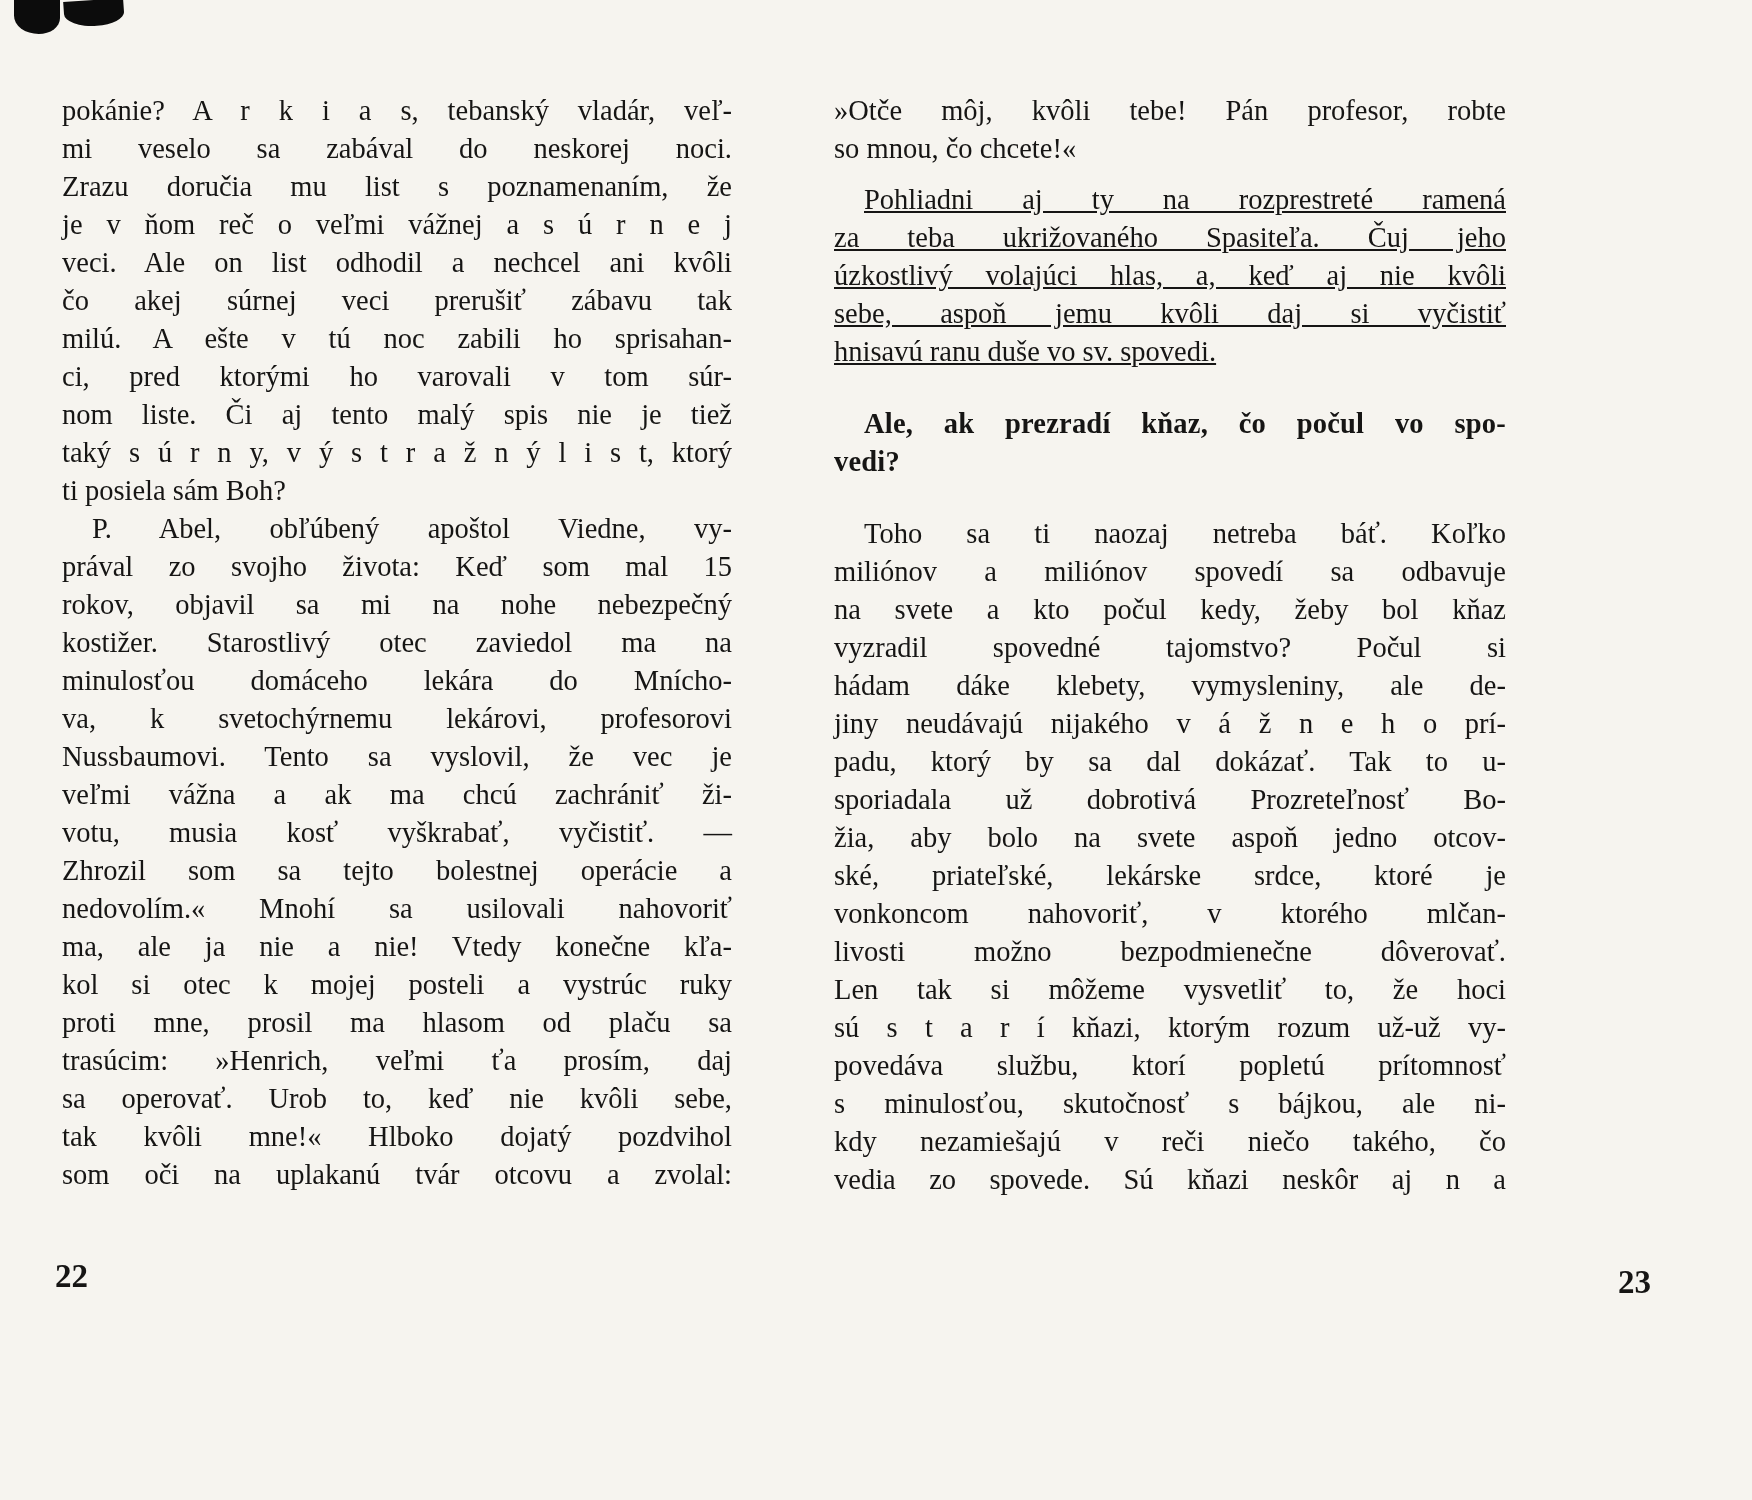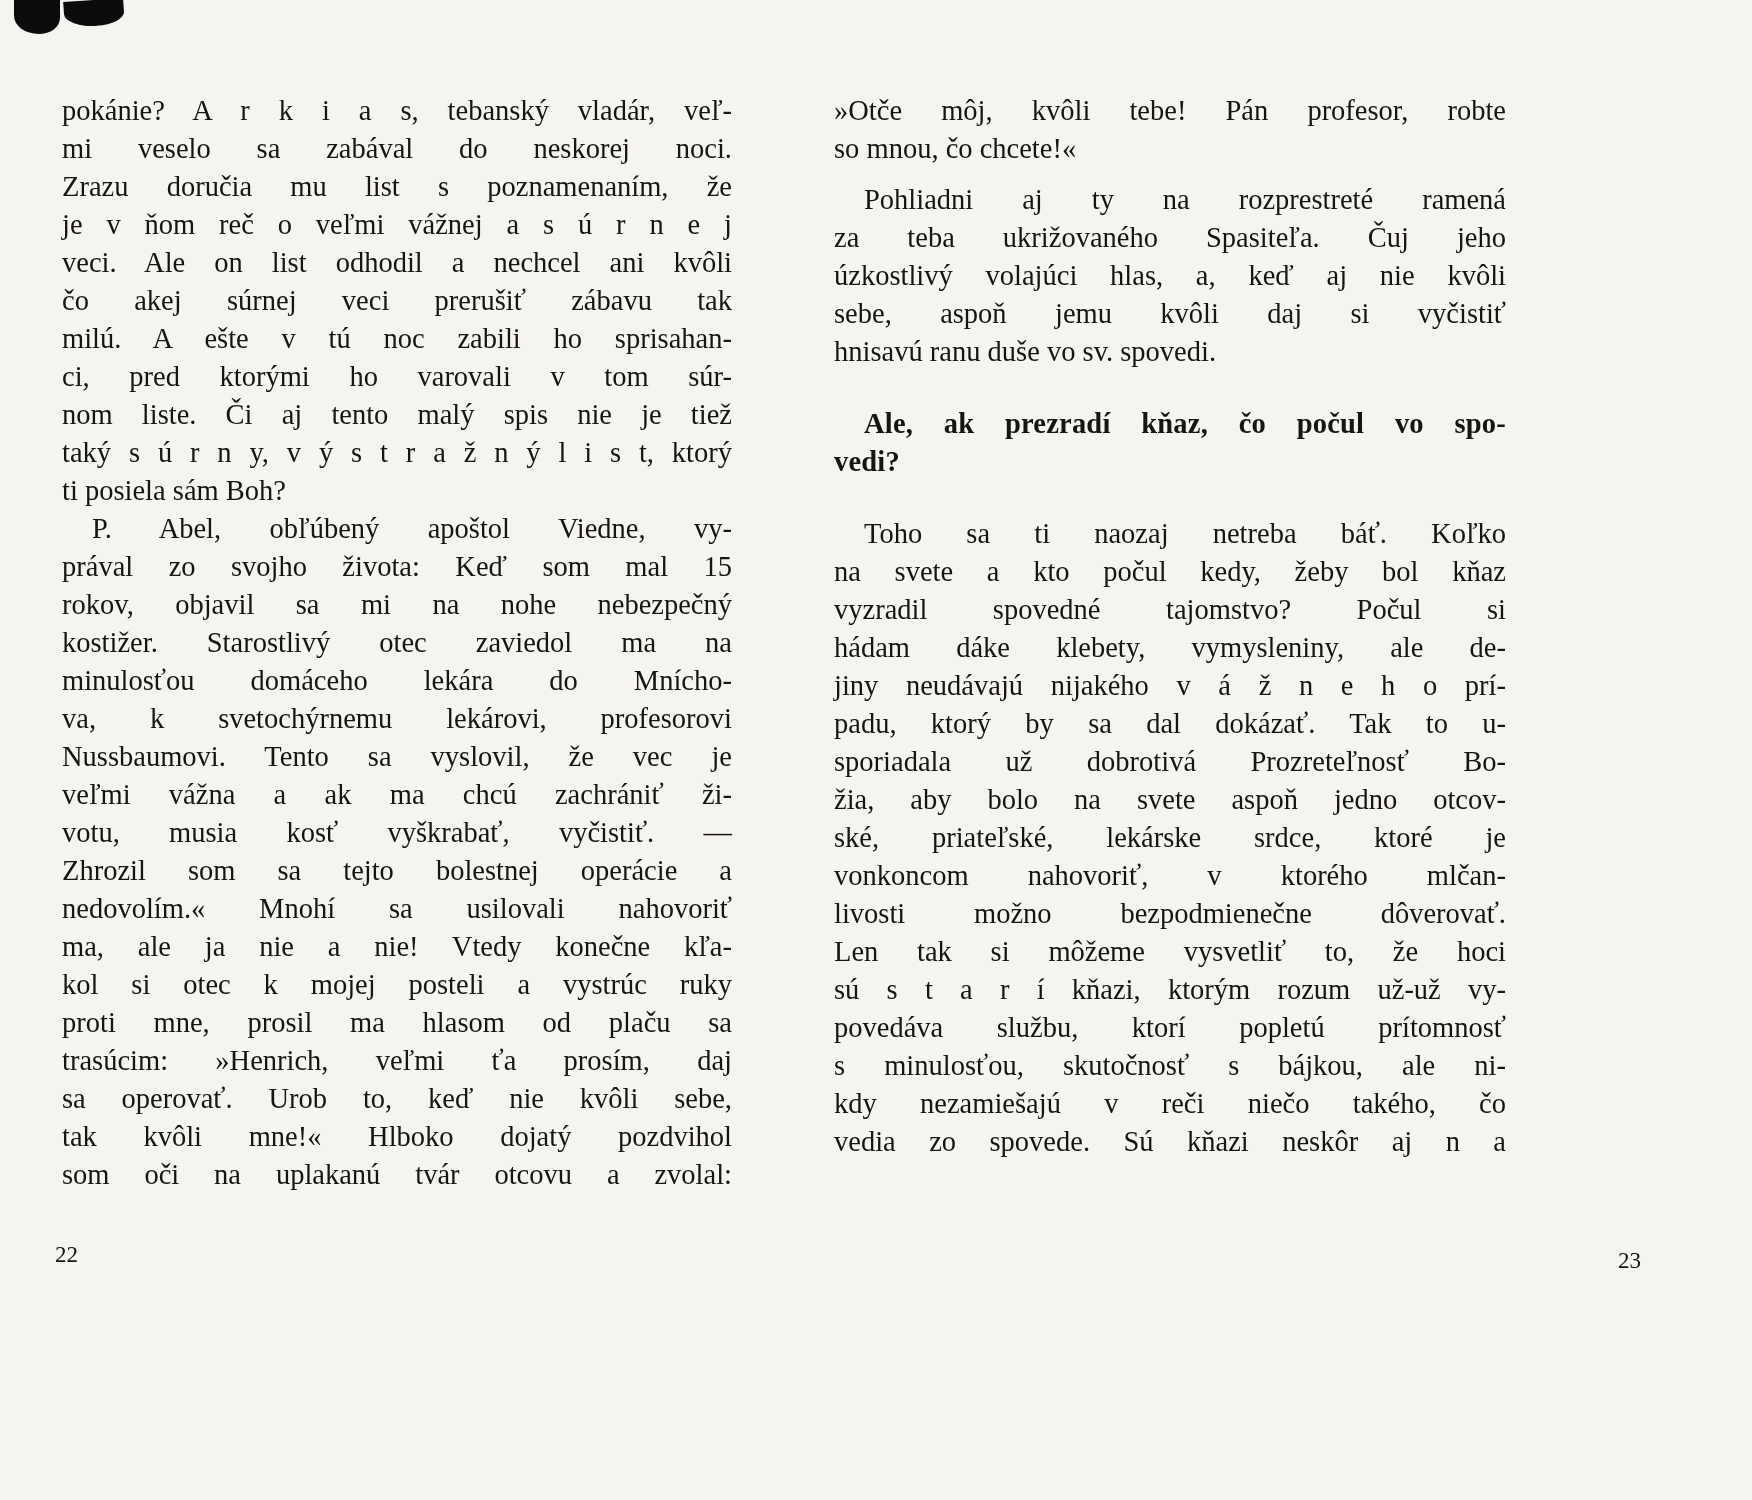--- a/index.html
+++ b/index.html
@@ -22,41 +22,42 @@
     position:absolute;
     top:92px;
     font-size:28.5px;
     line-height:38px;
     color:var(--ink);
   }
   .page-text.left{ left:62px;  width:670px; }
   .page-text.right{ left:834px; width:672px; }
 
   .para{ margin:0; }
-  .para.space-sm{ margin-top:13px; }
+  .para.space-sm{ margin-top:13px;text-decoration:underline; }
   .para.space-lg{ margin-top:34px; }
   .para.bold .line{ font-weight:bold; letter-spacing:0.2px; }
 
   .line{
     text-align:justify;
     text-align-last:justify;
     min-height:38px;
     white-space:normal;
   }
   .line.last{
     text-align:left;
     text-align-last:left;
   }
   .line.indent{ text-indent:30px; }
 
   .pagenum{
     position:absolute;
-    font-size:23px;
-    font-weight:normal;
+    font-size:33px;
+    font-weight:bold;
     color:var(--ink);
+    margin-top:16px;
   }
   .pagenum.left{ left:55px;  top:1242px; }
   .pagenum.right{ left:1618px; top:1248px; }
 
   
   .artifact{ position:absolute; background:#0c0c0c; }
   .artifact.a1{ left:14px; top:0px;  width:46px; height:34px; border-radius:0 0 60% 70%; }
   .artifact.a2{ left:64px; top:0px;  width:60px; height:26px; border-radius:0 0 70% 80%; transform:rotate(-4deg); }
 </style>
 </head>
@@ -114,20 +115,21 @@
         <div class="line">úzkostlivý volajúci hlas, a, keď aj nie kvôli</div>
         <div class="line">sebe, aspoň jemu kvôli daj si vyčistiť</div>
         <div class="line last">hnisavú ranu duše vo sv. spovedi.</div>
       </div>
       <div class="para bold space-lg">
         <div class="line indent">Ale, ak prezradí kňaz, čo počul vo spo-</div>
         <div class="line last">vedi?</div>
       </div>
       <div class="para space-lg">
         <div class="line indent">Toho sa ti naozaj netreba báť. Koľko</div>
+        <div class="line">miliónov a miliónov spovedí sa odbavuje</div>
         <div class="line">na svete a kto počul kedy, žeby bol kňaz</div>
         <div class="line">vyzradil spovedné tajomstvo? Počul si</div>
         <div class="line">hádam dáke klebety, vymysleniny, ale de-</div>
         <div class="line">jiny neudávajú nijakého v á ž n e h o prí-</div>
         <div class="line">padu, ktorý by sa dal dokázať. Tak to u-</div>
         <div class="line">sporiadala už dobrotivá Prozreteľnosť Bo-</div>
         <div class="line">žia, aby bolo na svete aspoň jedno otcov-</div>
         <div class="line">ské, priateľské, lekárske srdce, ktoré je</div>
         <div class="line">vonkoncom nahovoriť, v ktorého mlčan-</div>
         <div class="line">livosti možno bezpodmienečne dôverovať.</div>

